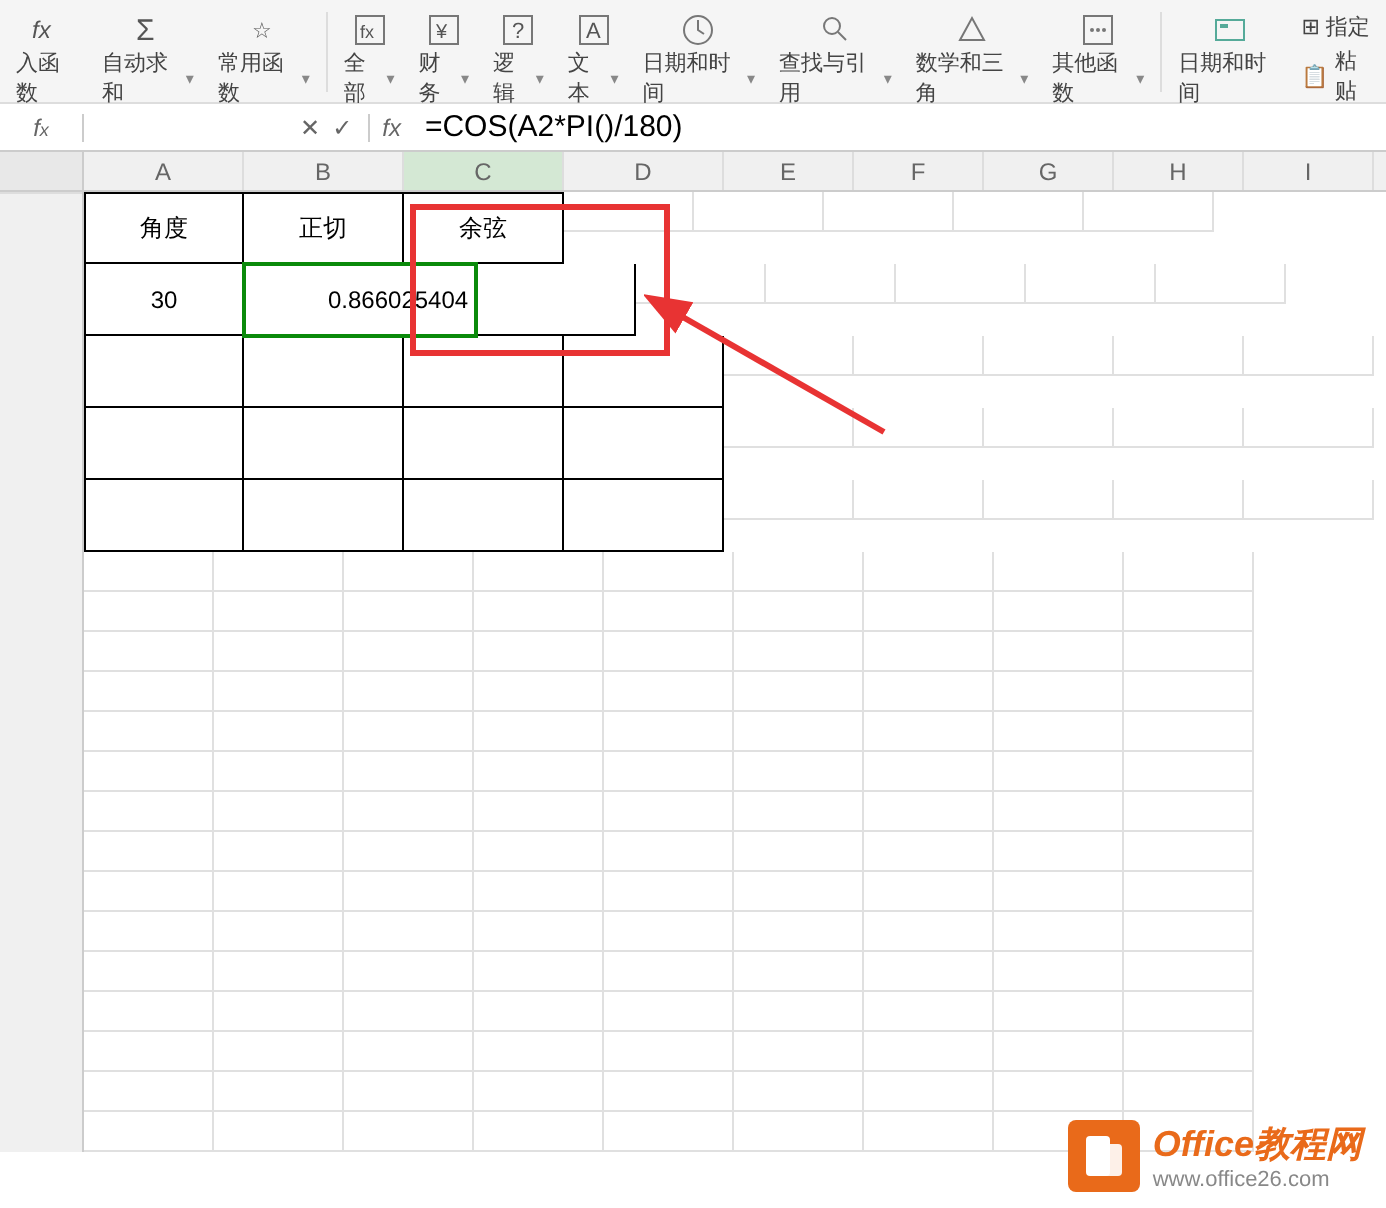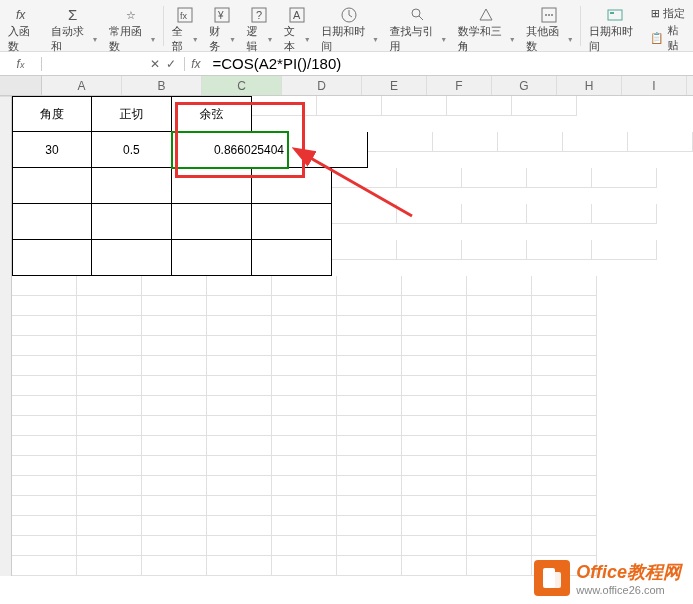--- a/index.html
+++ b/index.html
@@ -248,21 +248,20 @@
         <div class="cell hdr-cell dark-border-t dark-border-r dark-border-b">余弦</div>
         <div class="cell"></div>
         <div class="cell"></div>
         <div class="cell"></div>
         <div class="cell"></div>
         <div class="cell"></div>
       </div>
 
       <div class="cell-row">
         <div class="cell data-cell dark-border-l dark-border-r dark-border-b">30</div>
-        <div class="cell data-cell dark-border-r dark-border-b">0.5</div>
         <div class="cell data-cell dark-border-r dark-border-b selected-cell">0.866025404</div>
         <div class="cell data-cell dark-border-r dark-border-b"></div>
         <div class="cell"></div>
         <div class="cell"></div>
         <div class="cell"></div>
         <div class="cell"></div>
         <div class="cell"></div>
       </div>
 
       <div class="cell-row">

